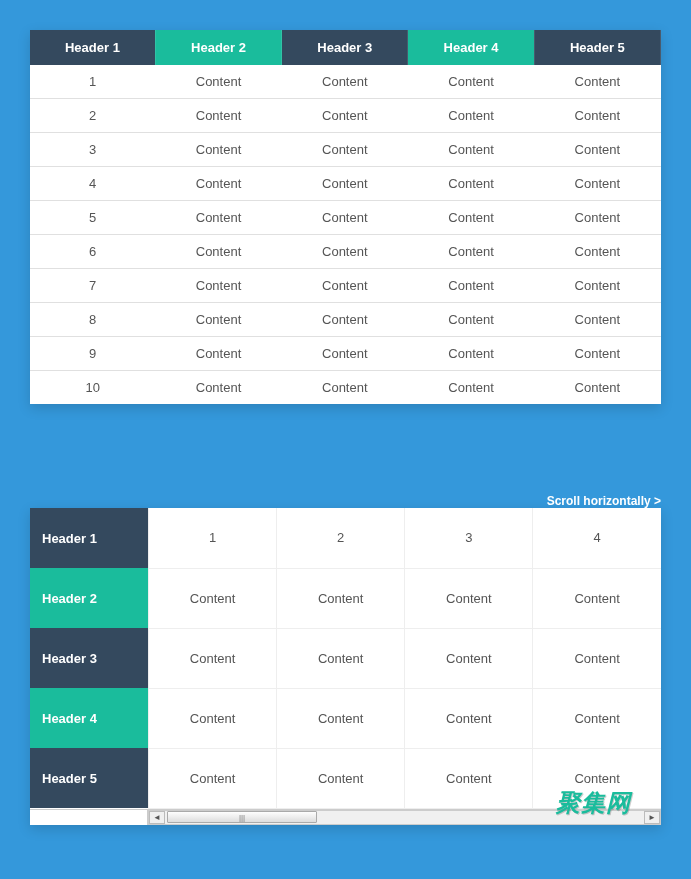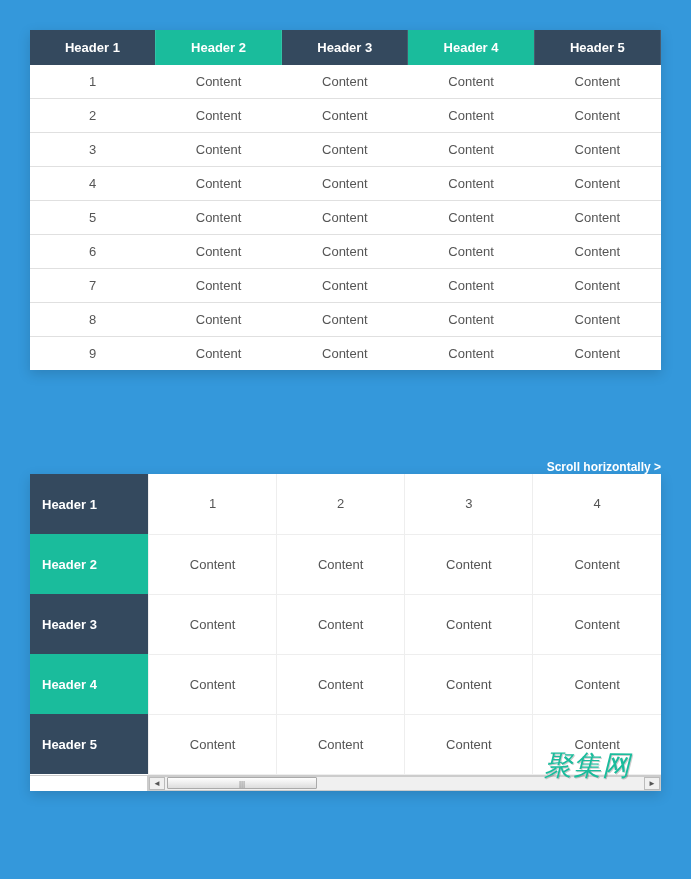--- a/index.html
+++ b/index.html
@@ -130,22 +130,22 @@
   display: flex;
   align-items: center;
   justify-content: center;
   font-size: 8px;
   color: #777;
 }
 .watermark {
   position: absolute;
   right: 30px;
   bottom: 6px;
-  font-size: 28px;
-  font-weight: normal;
+  font-size: 24px;
+  font-weight: bold;
   font-style: italic;
   color: #1abc9c;
   text-shadow: 1px 1px 0 rgba(0,0,0,0.2);
   letter-spacing: 1px;
 }
 .page-wrap { position: relative; }
 </style>
 </head>
 <body>
 
@@ -214,20 +214,27 @@
           </tr>
           <tr>
             <td>8</td>
             <td>Content</td>
             <td>Content</td>
             <td>Content</td>
             <td>Content</td>
           </tr>
           <tr>
             <td>9</td>
+            <td>Content</td>
+            <td>Content</td>
+            <td>Content</td>
+            <td>Content</td>
+          </tr>
+          <tr>
+            <td>10</td>
             <td>Content</td>
             <td>Content</td>
             <td>Content</td>
             <td>Content</td>
           </tr>
         </tbody>
   </table>
 </div>
 
 <div class="scroll-hint">Scroll horizontally &gt;</div>

